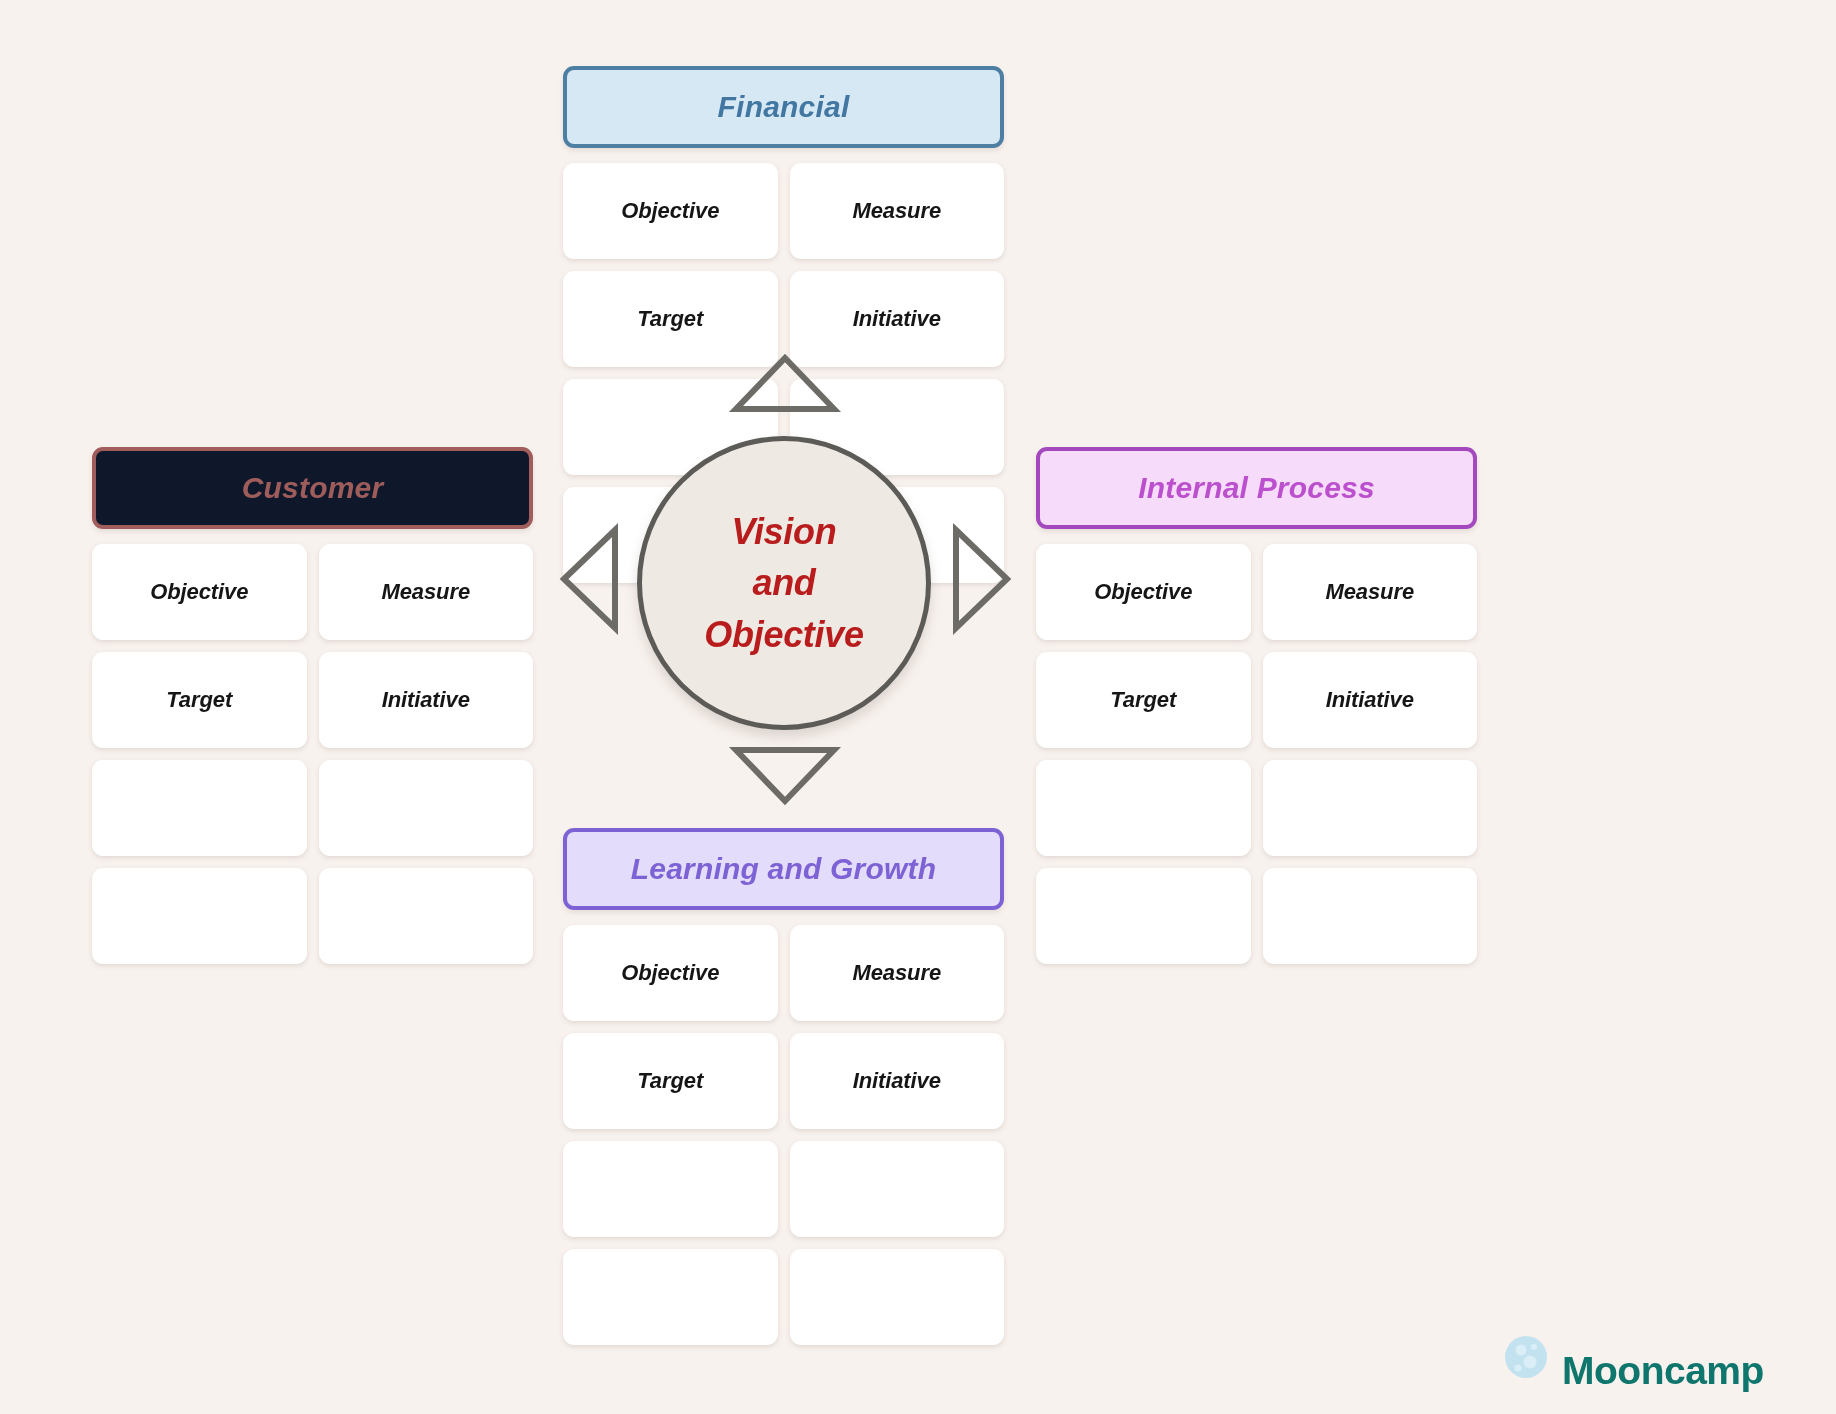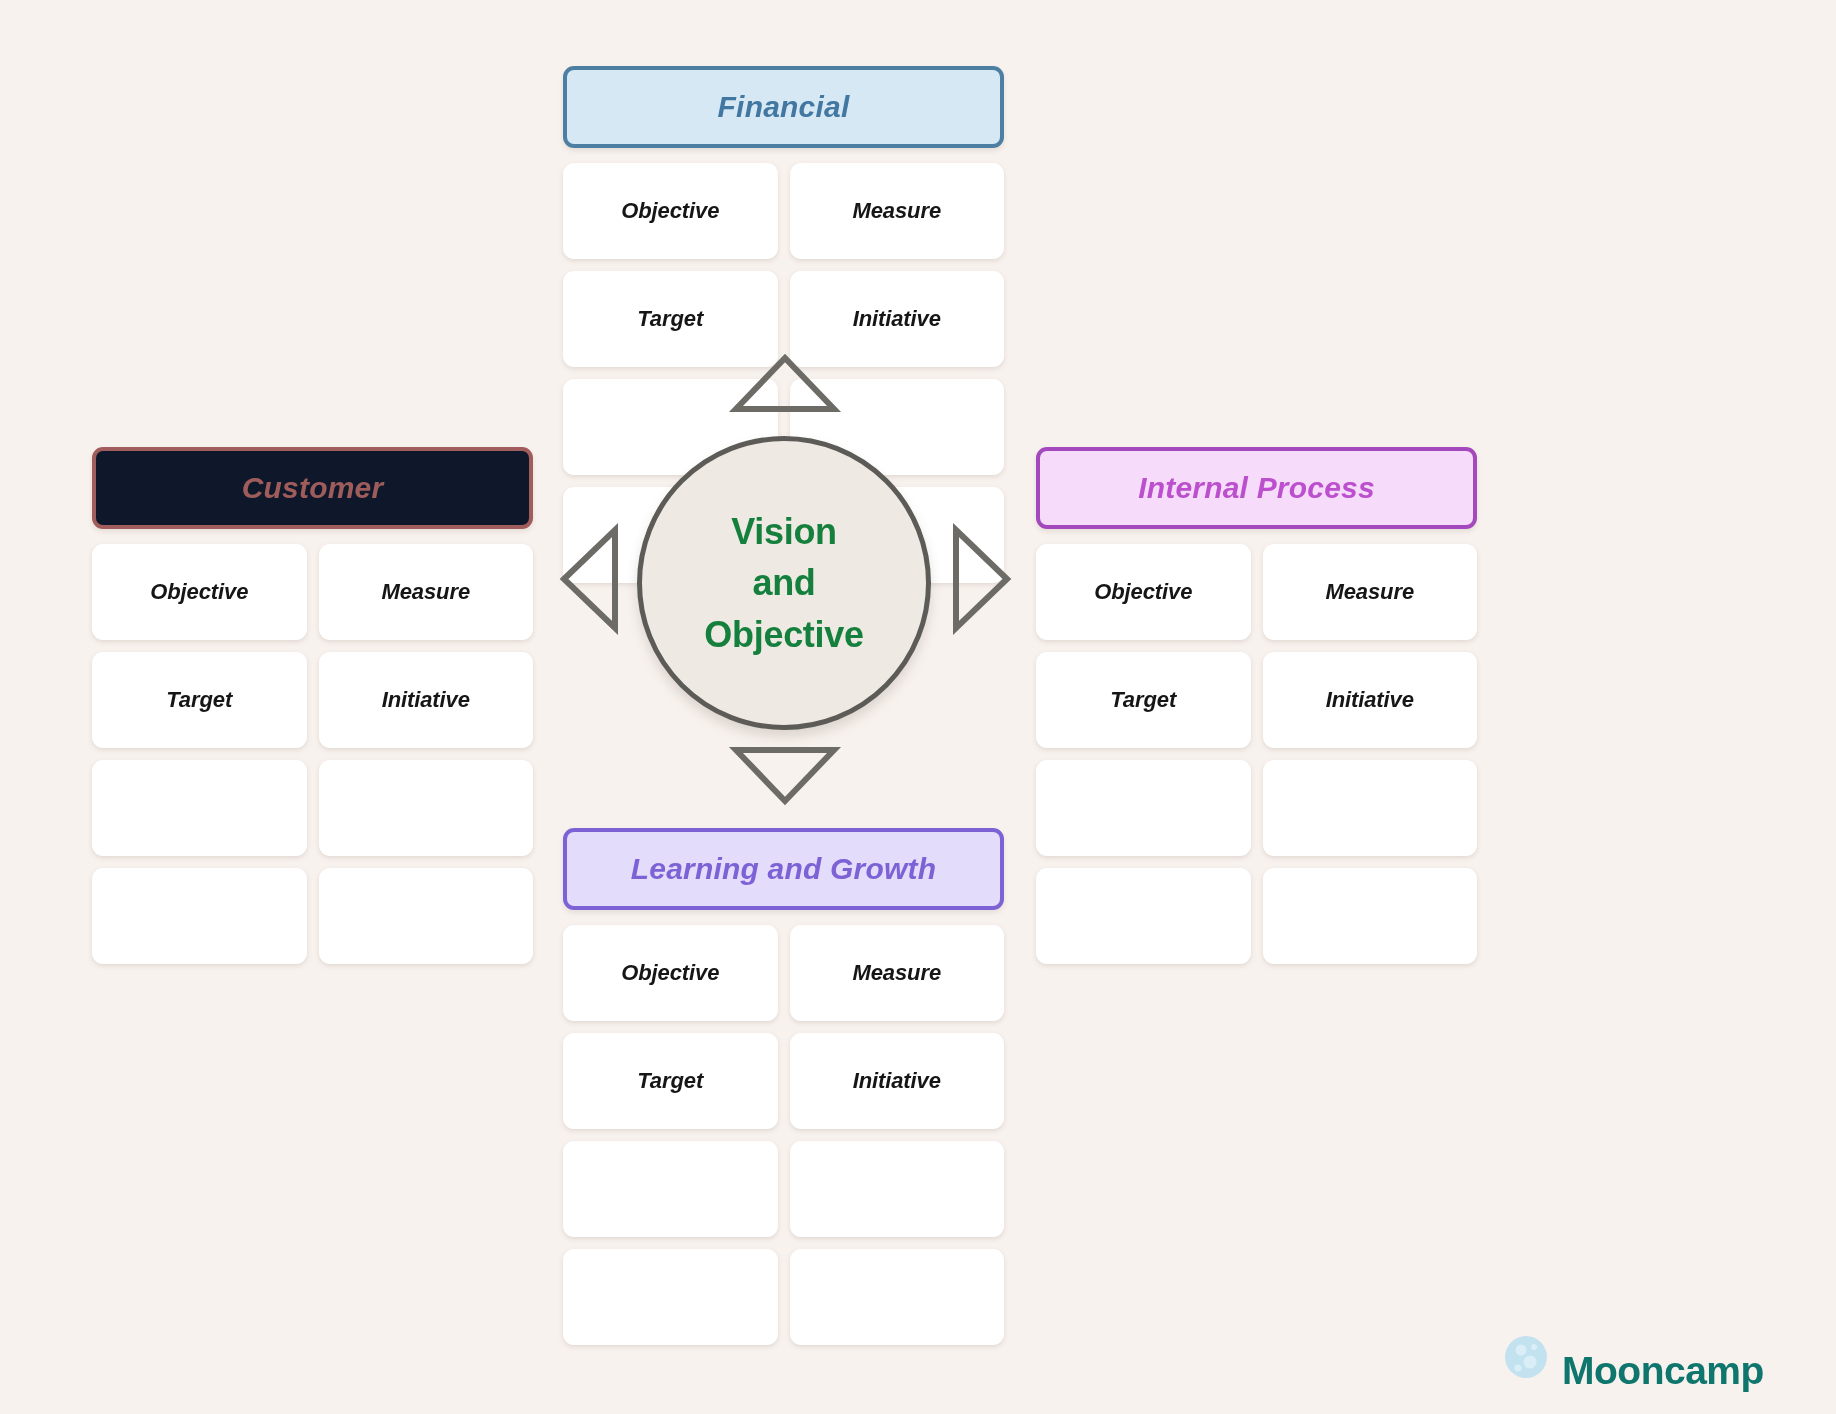--- a/index.html
+++ b/index.html
@@ -84,23 +84,24 @@
     border:5px solid #5d5b57;
     display:flex;
     align-items:center;
     justify-content:center;
     text-align:center;
     box-shadow:0 7px 12px rgba(110,95,85,0.2);
   }
   #center-circle .vision-text {
     font-size:36px;
     font-weight:bold;
-    color:#15803d;
+    color:#b91c1c;
     line-height:1.42;
     letter-spacing:-0.3px;
+    font-style:italic;
   }
 
   
   .arrow { position:absolute; }
   .arrow svg { display:block; overflow:visible; }
   .arrow svg polygon {
     fill:none;
     stroke:#6d6b66;
     stroke-width:6;
     stroke-linejoin:miter;

